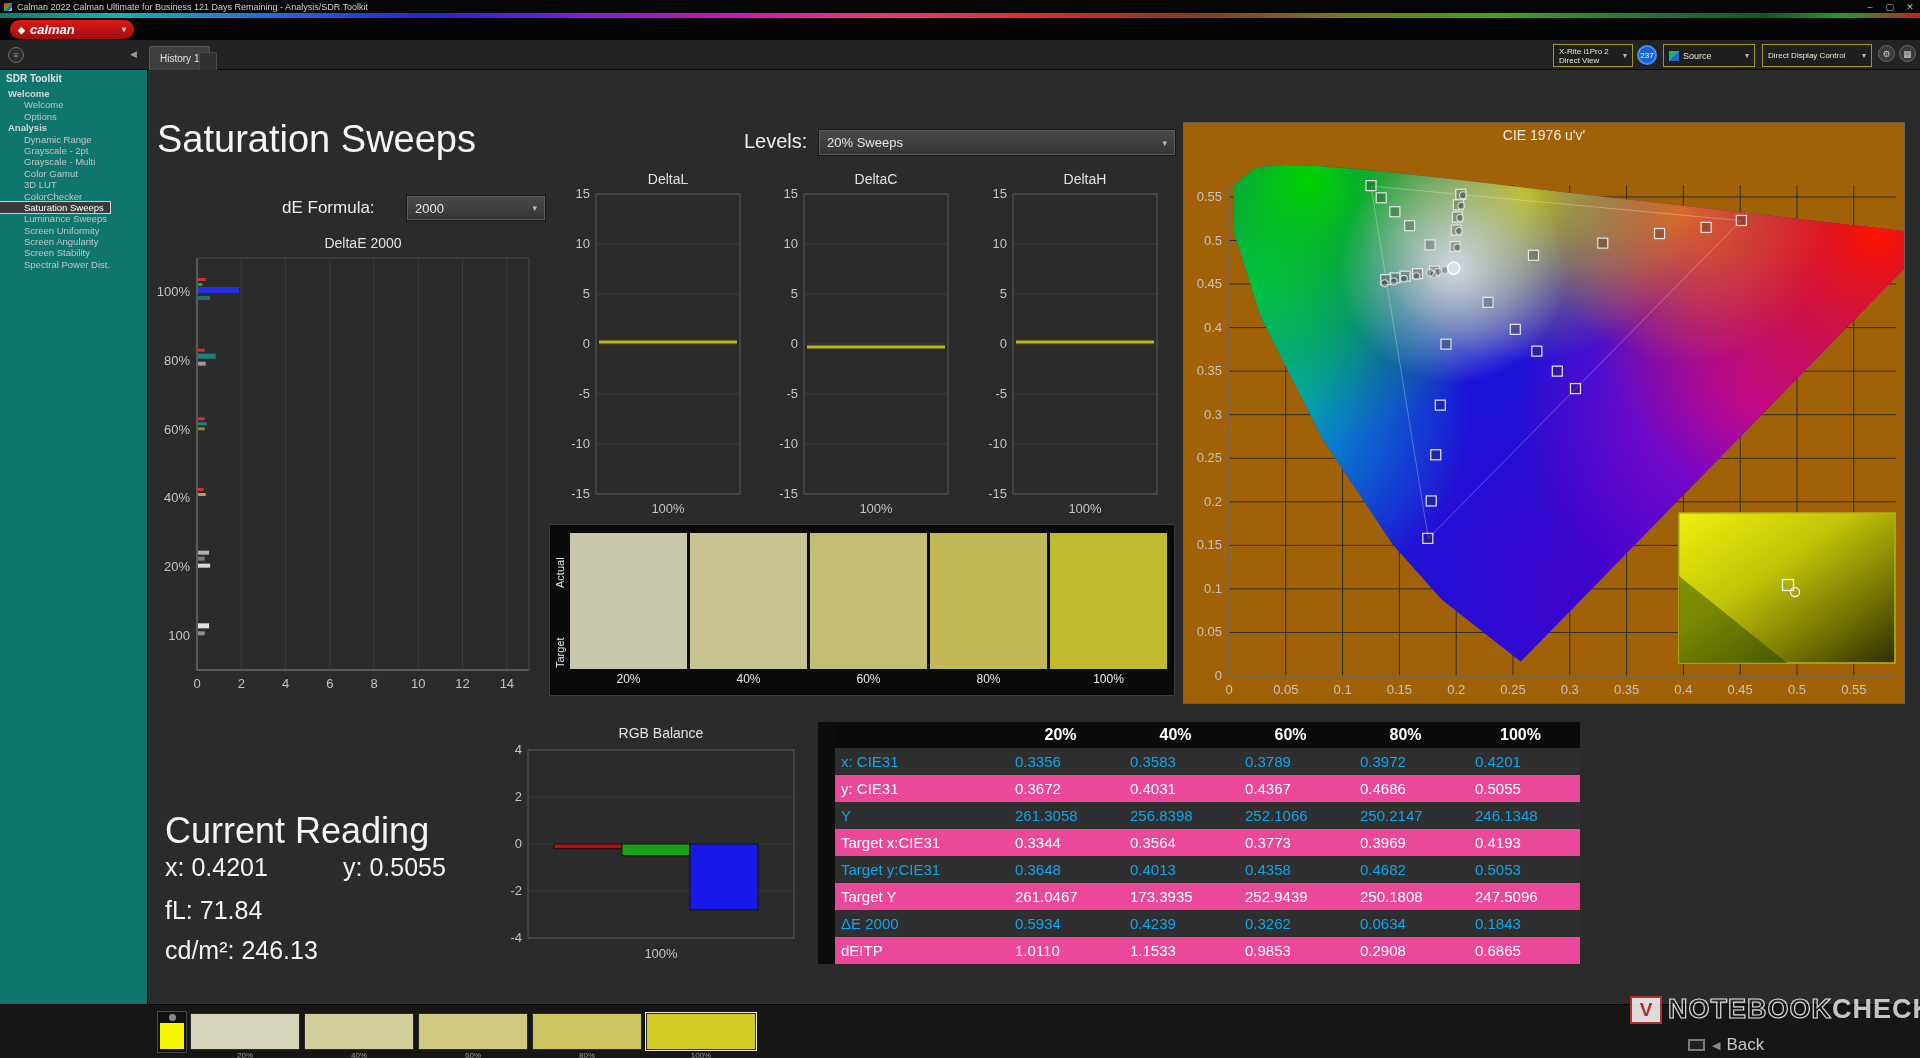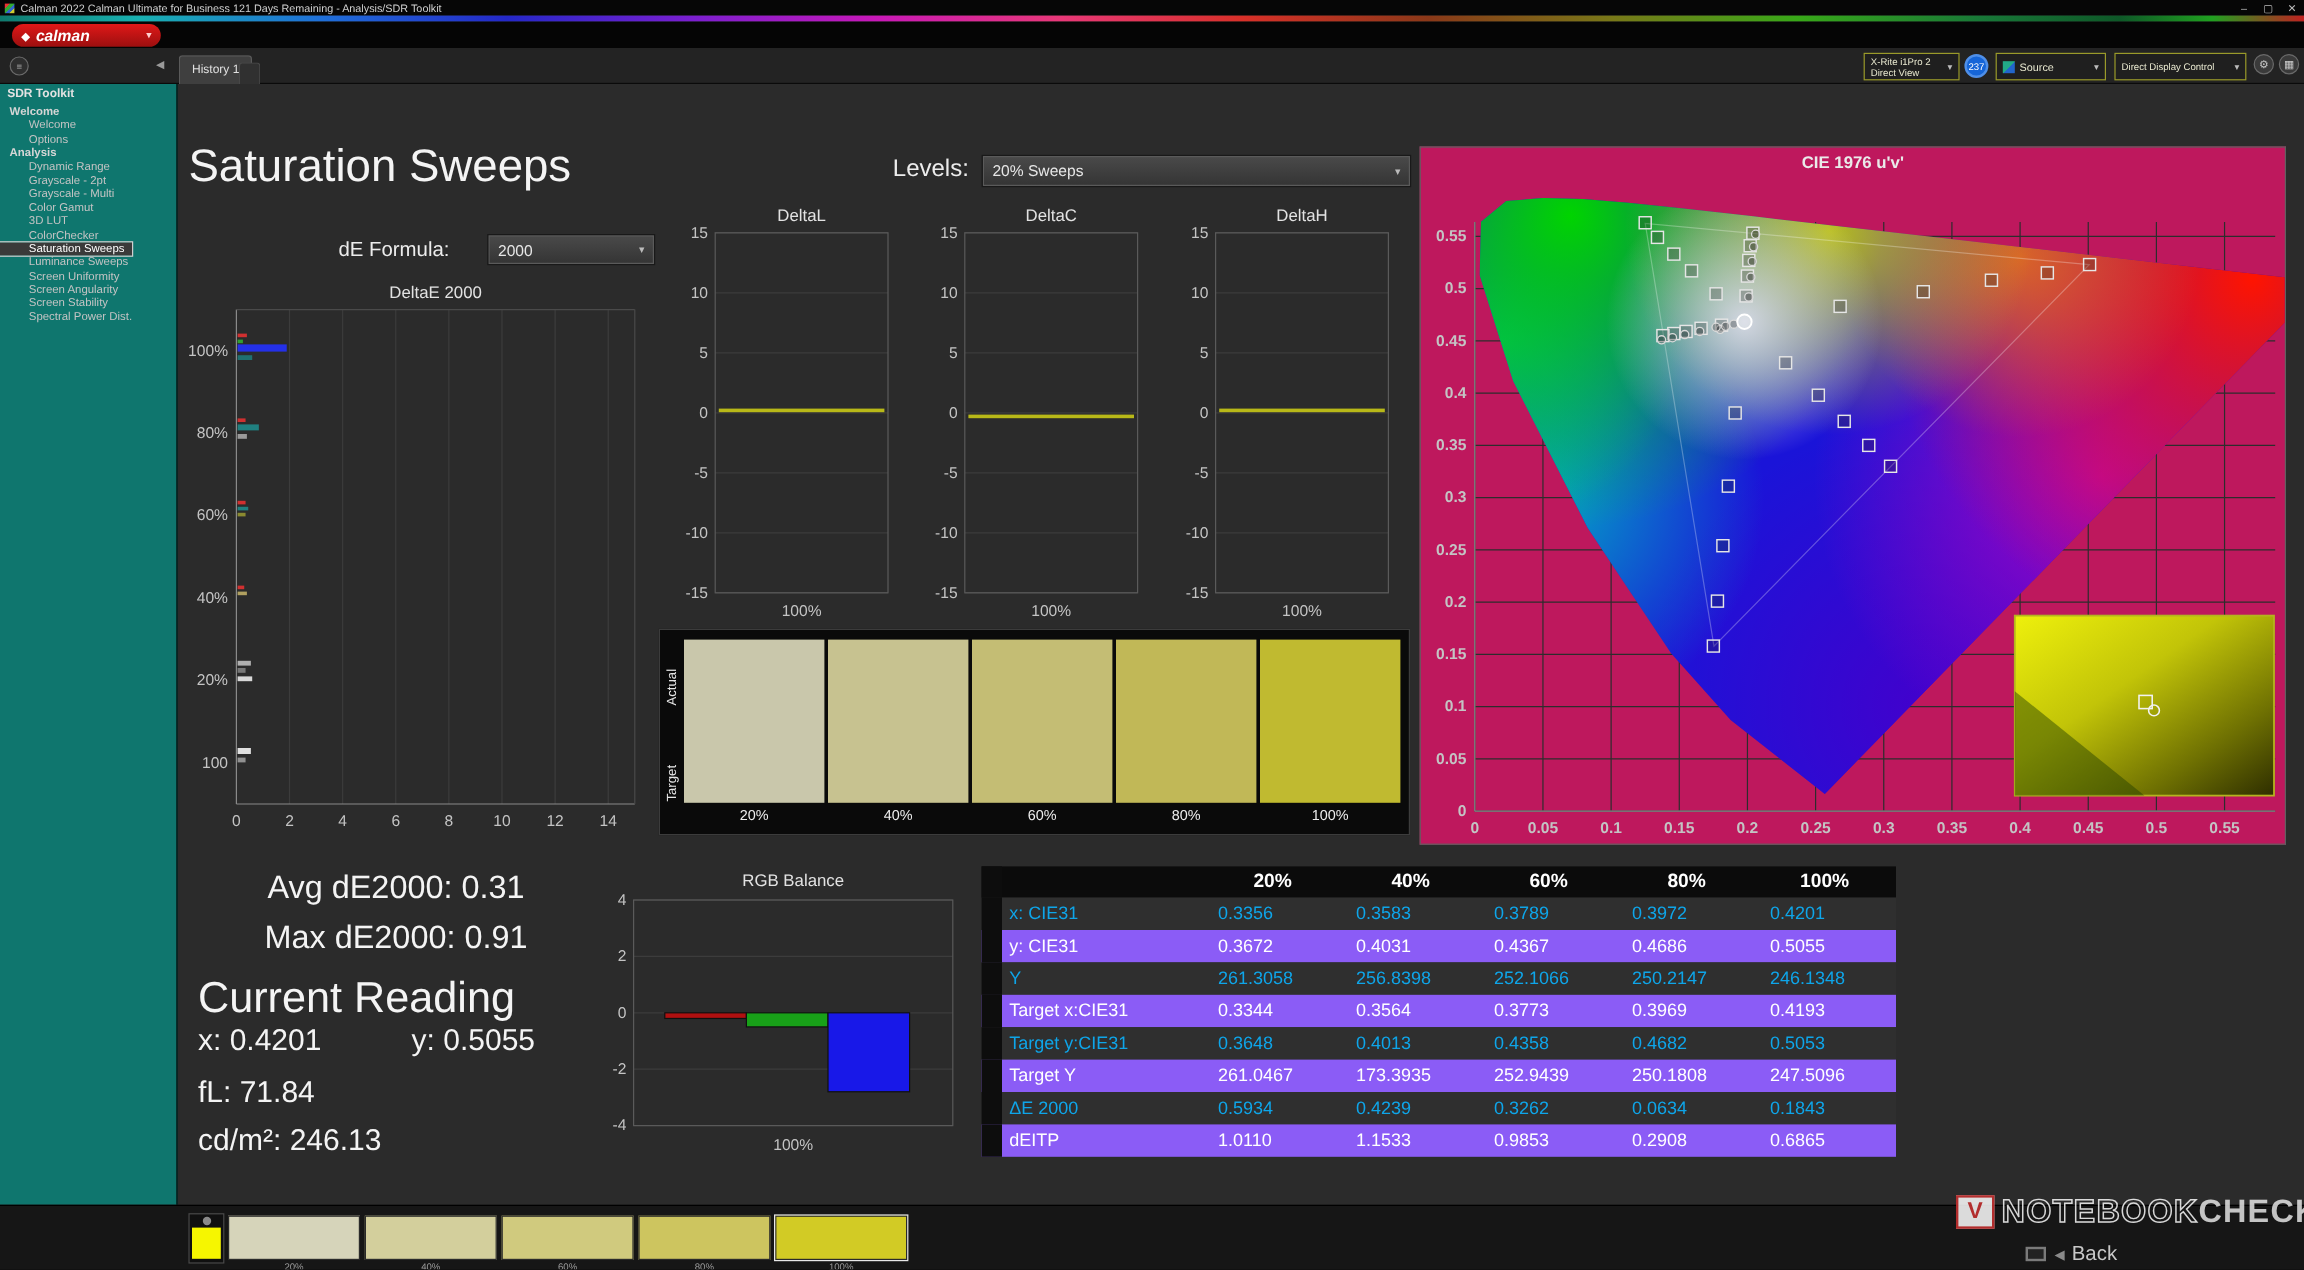--- a/index.html
+++ b/index.html
@@ -32,38 +32,38 @@
 .sidebar{position:absolute;left:0;top:70px;width:148px;height:934px;background:#0f766e;border-right:1px solid #000;}
 .sidebar-header{padding:3px 6px 4px;font-size:10px;font-weight:bold;color:#e2e2e2;}
 .tree-item{font-size:9.5px;height:11.4px;line-height:11.4px;color:#c4c4c4;padding-left:24px;white-space:nowrap;cursor:default;}
 .tree-item.lvl0{padding-left:8px;font-weight:bold;color:#d6d6d6;}
 .tree-item.selected{background:#3a3a3a;outline:1px solid #cfcfcf;color:#fff;width:max-content;padding-right:6px;}
 
 .page-title{position:absolute;left:157px;top:118px;font-size:38px;color:#f4f4f4;}
 .field-label{position:absolute;color:#ececec;}
 .dropdown{position:absolute;background:linear-gradient(#4a4a4a,#343434);border:1px solid #191919;box-shadow:inset 0 0 0 1px #5a5a5a;color:#e6e6e6;display:flex;align-items:center;padding:0 8px;font-size:13px;}
 .dropdown .chev{margin-left:auto;font-size:9px;color:#bbb;}
-.cie-panel{background:#be185d;border:1px solid #5f5f5f;font-weight:bold;}
+.cie-panel{background:#a16207;border:1px solid #5f5f5f;}
 
 .swatch-panel{position:absolute;left:549px;top:524px;width:626px;height:172px;background:#0a0a0a;border:1px solid #3c3c3c;display:flex;padding:8px 6px 2px 4px;}
 .vlabels{width:16px;display:flex;flex-direction:column;}
 .vtext{flex:1;writing-mode:vertical-rl;transform:rotate(180deg);font-size:11px;color:#e6e6e6;text-align:center;}
 .swatch-row{display:flex;gap:3px;}
 .swatch-col{width:117px;display:flex;flex-direction:column;}
 .swatch-block{height:136px;width:117px;}
 .swatch-label{height:20px;line-height:20px;text-align:center;font-size:12px;color:#ededed;}
 
 .read-avgmax{position:absolute;left:180px;top:718px;width:300px;text-align:center;font-size:27px;line-height:42px;color:#f4f4f4;}
 .read-heading{position:absolute;left:165px;top:810px;font-size:36px;color:#f4f4f4;}
 .read-line{position:absolute;font-size:25px;color:#f4f4f4;}
 
 .mtable{position:absolute;left:818px;top:722px;width:762px;font-size:15px;}
 .trow{display:flex;height:27px;align-items:center;}
 .trow.dark{background:#2f2f2f;color:#0ea5e9;}
-.trow.light{background:#8b5cf6;color:#fff;}
+.trow.light{background:#ec4899;color:#fff;}
 .trow .strip{width:17px;height:100%;background:#0d0d0d;flex:none;}
 .tlabel{width:168px;padding-left:6px;white-space:nowrap;}
 .tcell{width:115px;padding-left:12px;}
 .thead{background:#0b0b0b;color:#fff;font-weight:bold;height:26px;}
 .thead .tcell{text-align:center;padding-left:0;font-size:16px;}
 
 .bottombar{position:absolute;left:0;top:1004px;width:1920px;height:54px;background:#161616;border-top:1px solid #000;}
 .preview-box{position:absolute;left:157px;top:6px;width:30px;height:42px;background:#101010;border:1px solid #4a4a4a;display:flex;flex-direction:column;align-items:center;}
 .preview-eye{width:7px;height:7px;border-radius:50%;background:#8a8a8a;margin:2px 0;}
 .preview-color{width:24px;height:26px;}
@@ -301,24 +301,20 @@
           <div class="swatch-block" style="background: rgb(193, 184, 87);"></div>
           <div class="swatch-label">80%</div>
         </div>
         <div class="swatch-col">
           <div class="swatch-block" style="background: rgb(192, 186, 48);"></div>
           <div class="swatch-label">100%</div>
         </div>
       </div>
   </div>
 
-  <div class="read-avgmax">
-    <div>Avg dE2000: 0.31</div>
-    <div>Max dE2000: 0.91</div>
-  </div>
   <div class="read-heading">Current Reading</div>
   <div class="read-line" style="left:165px;top:853px;">x: 0.4201</div>
   <div class="read-line" style="left:343px;top:853px;">y: 0.5055</div>
   <div class="read-line" style="left:165px;top:896px;">fL: 71.84</div>
   <div class="read-line" style="left:165px;top:936px;">cd/m²: 246.13</div>
 
   <svg id="rgb-svg" class="abs" style="left:500px;top:724px;" width="310" height="240">
       <text x="161" y="14" fill="#e2e2e2" font-size="14" text-anchor="middle">RGB Balance</text>
       <line x1="28" y1="26" x2="294" y2="26" stroke="#3c3c3c"></line>
       <text x="22" y="30" fill="#c4c4c4" font-size="13" text-anchor="end">4</text>

